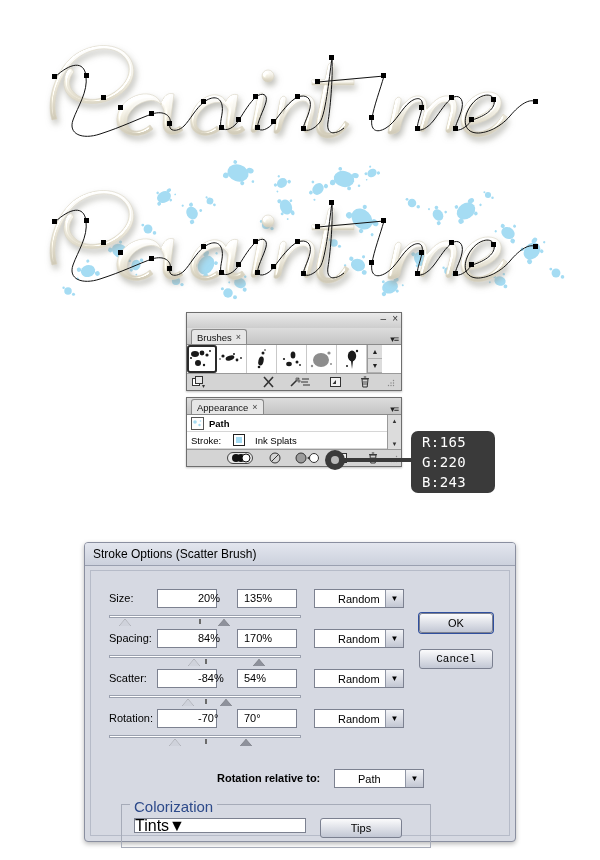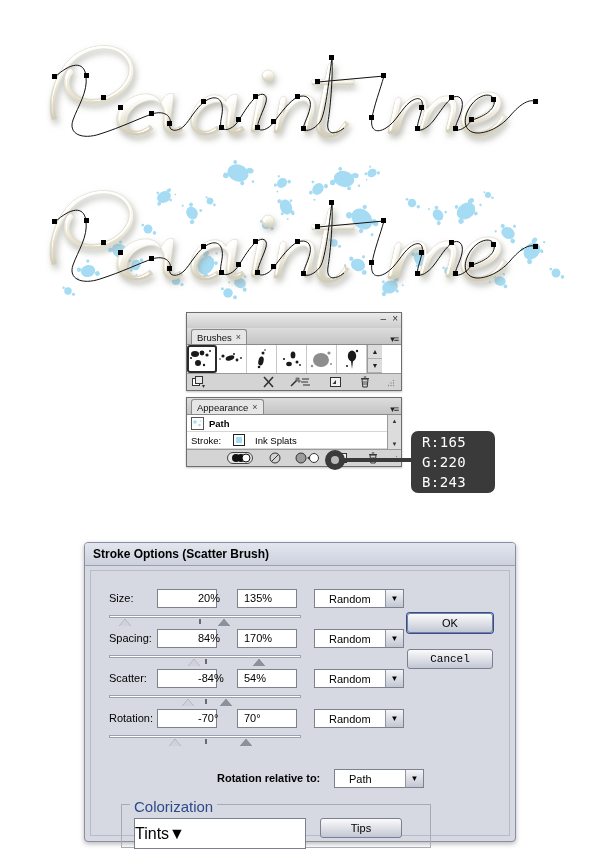--- a/index.html
+++ b/index.html
@@ -133,21 +133,21 @@
     background:#d6d9e2;
     border:1px solid #8a8fa0;
     border-radius:4px;
     box-shadow:0 2px 5px rgba(0,0,0,.28);
     box-sizing:border-box;
   }
   .dlg-title{
     height:22px;line-height:22px;
     background:linear-gradient(#e3e6ee,#ccd1dd);
     border-bottom:1px solid #9aa0b0;
-    padding-left:8px;font-size:12px;font-weight:bold;color:#000;
+    padding-left:8px;font-size:12px;font-weight:normal;color:#000;
     border-radius:3px 3px 0 0;
   }
   .dlg-inner{
     position:absolute;left:5px;top:27px;right:5px;bottom:5px;
     border:1px solid #b6bbc8;
     background:#d6d9e2;
     box-sizing:border-box;
   }
 
   .row{position:absolute;left:18px;right:10px;height:22px;}
@@ -163,21 +163,21 @@
     font-size:11px;color:#000;
     padding-left:6px;line-height:17px;
   }
   .fld.a{left:48px;width:60px;padding-left:40px;}
   .fld.b{left:128px;width:60px;}
   .combo{
     position:absolute;left:205px;top:0;width:90px;height:19px;
     border:1px solid #7c8190;background:#fff;box-sizing:border-box;
     display:flex;align-items:center;
   }
-  .combo .cval{font-size:11px;color:#000;padding-left:14px;flex:1;}
+  .combo .cval{font-size:11px;color:#000;padding-left:23px;flex:1;}
   .combo .carr{
     width:17px;height:17px;flex:none;
     background:linear-gradient(#f4f5f8,#c2c6d2);
     border-left:1px solid #9096a5;
     display:flex;align-items:center;justify-content:center;
     font-size:8px;color:#000;
   }
 
   .slider{position:absolute;left:18px;width:192px;height:13px;}
   .slider .track{
@@ -206,27 +206,27 @@
 
   .fieldset{
     position:absolute;left:30px;top:233px;width:310px;height:44px;
     border:1px solid #a6abb8;box-sizing:border-box;
   }
   .fieldset .legend{
     position:absolute;left:8px;top:-7px;background:#d6d9e2;
     padding:0 4px;font-size:15px;color:#2d4a8a;
   }
   .colorization-combo{
-    position:absolute;left:12px;top:13px;width:172px;height:31px;
+    position:absolute;left:12px;top:13px;width:172px;height:15px;
     border:1px solid #7c8190;background:#fff;box-sizing:border-box;
     display:flex;align-items:center;
   }
 
   .btn{
-    position:absolute;width:86px;height:20px;
+    position:absolute;width:74px;height:20px;
     background:linear-gradient(#fbfbfc,#c2c7d4);
     border:1px solid #7b8090;border-radius:3px;
     font-size:11px;color:#000;
     display:flex;align-items:center;justify-content:center;
     box-sizing:border-box;
   }
   .btn.default{
     box-shadow:0 0 0 1px #2f4f9e;
   }
   .btn.ok{right:16px;top:42px;}

